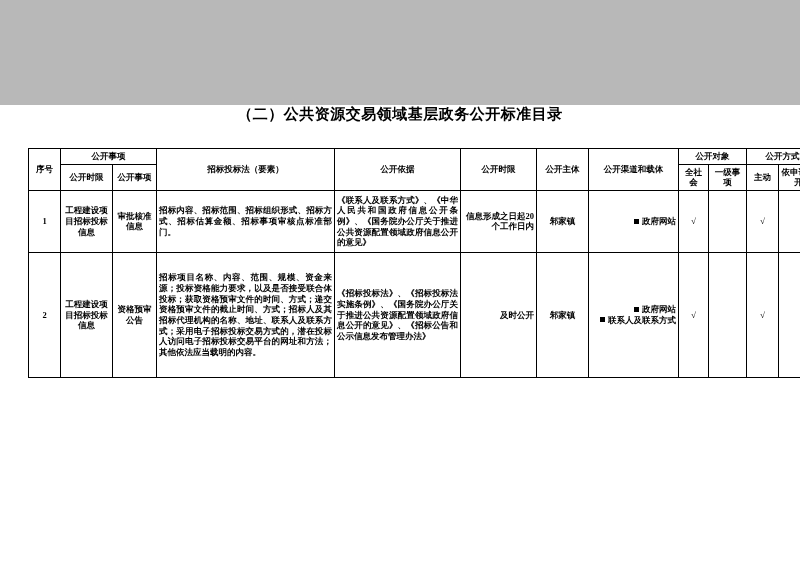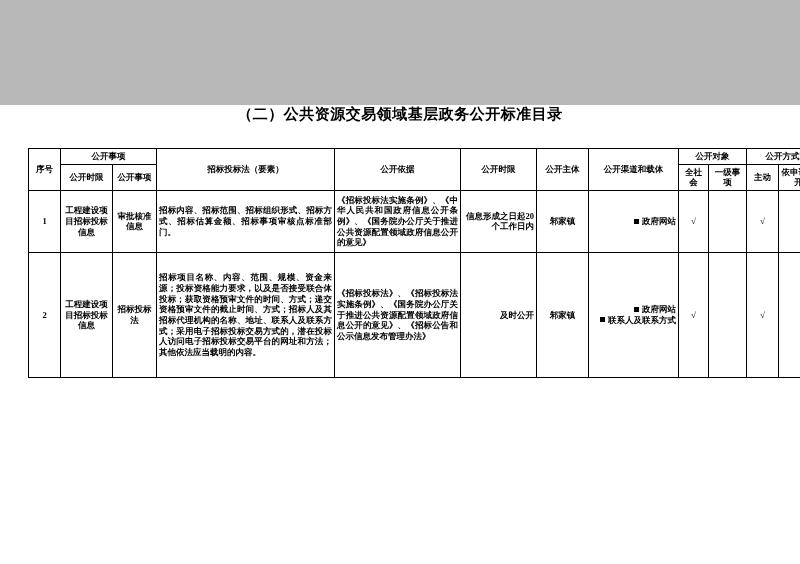--- a/index.html
+++ b/index.html
@@ -159,35 +159,35 @@
           <th>主动</th>
           <th>依申请公开</th>
         </tr>
       </thead>
       <tbody>
         <tr class="row1">
           <td class="c-num">1</td>
           <td class="c-l1">工程建设项目招标投标信息</td>
           <td class="c-l2">审批核准信息</td>
           <td class="c-content">招标内容、招标范围、招标组织形式、招标方式、招标估算金额、招标事项审核点标准部门。</td>
-          <td class="c-basis">《招标投标法实施条例》、《中华人民共和国政府信息公开条例》、《国务院办公厅关于推进公共资源配置领域政府信息公开的意见》</td>
+          <td class="c-basis">《联系人及联系方式》、《中华人民共和国政府信息公开条例》、《国务院办公厅关于推进公共资源配置领域政府信息公开的意见》</td>
           <td class="c-time">信息形成之日起20个工作日内</td>
           <td class="c-subject">邾家镇</td>
           <td class="c-channel">
             <div class="chan-line"><span class="bullet"></span><span>政府网站</span></div>
           </td>
           <td class="c-mark">√</td>
           <td class="c-mark"></td>
           <td class="c-mark">√</td>
           <td class="c-mark"></td>
         </tr>
         <tr class="row2">
           <td class="c-num">2</td>
           <td class="c-l1">工程建设项目招标投标信息</td>
-          <td class="c-l2">招标投标法</td>
+          <td class="c-l2">资格预审公告</td>
           <td class="c-content">招标项目名称、内容、范围、规模、资金来源；投标资格能力要求，以及是否接受联合体投标；获取资格预审文件的时间、方式；递交资格预审文件的截止时间、方式；招标人及其招标代理机构的名称、地址、联系人及联系方式；采用电子招标投标交易方式的，潜在投标人访问电子招标投标交易平台的网址和方法；其他依法应当载明的内容。</td>
           <td class="c-basis">《招标投标法》、《招标投标法实施条例》、《国务院办公厅关于推进公共资源配置领域政府信息公开的意见》、《招标公告和公示信息发布管理办法》</td>
           <td class="c-time">及时公开</td>
           <td class="c-subject">邾家镇</td>
           <td class="c-channel">
             <div class="chan-line"><span class="bullet"></span><span>政府网站</span></div>
             <div class="chan-line"><span class="bullet"></span><span>联系人及联系方式</span></div>
           </td>
           <td class="c-mark">√</td>
           <td class="c-mark"></td>

